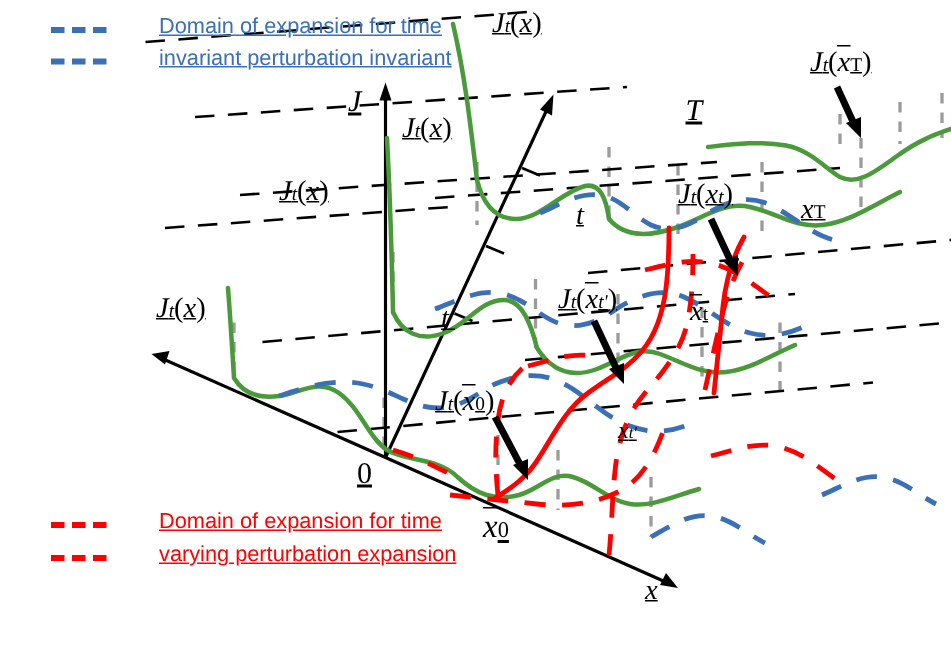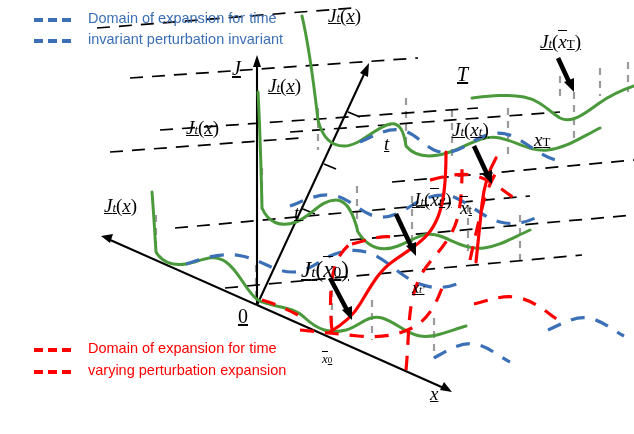--- a/index.html
+++ b/index.html
@@ -17,21 +17,21 @@
       border-top:1.1px solid #000;}
   .legend{position:absolute;font-family:"Liberation Sans",sans-serif;
       font-size:14.5px;white-space:nowrap;line-height:1.42;}
   .legend.blue{color:#3b6fb6;}
   .legend.red{color:#ff0000;}
   .ldash{position:absolute;width:46px;height:0;}
   .ldash i{position:absolute;top:0;width:9px;height:0;border-top:4px solid currentColor;}
   .ldash i:nth-child(1){left:0;}
   .ldash i:nth-child(2){left:14px;}
   .ldash i:nth-child(3){left:28px;}
-  .ltxt{position:absolute;left:54px;}
+  .ltxt{position:absolute;left:72px;text-decoration:underline;}
 </style>
 </head>
 <body>
 
 <div id="stage">
 
 <svg width="634" height="434" viewBox="0 0 634 434">
 
   <g stroke="#9b9b9b" stroke-width="2.2" stroke-dasharray="7,6" fill="none">
     <line x1="156" y1="215" x2="156" y2="253"></line>
@@ -264,37 +264,37 @@
 </div>
 
 <div class="lbl" style="left:268px;top:76px;font-size:19px;">
   <span class="math">J</span><span class="sub">t</span><span>(</span><span class="math">x</span><span>)</span>
 </div>
 
 <div class="lbl" style="left:328px;top:6px;font-size:19px;">
   <span class="math">J</span><span class="sub">t</span><span>(</span><span class="math">x</span><span>)</span>
 </div>
 
-<div class="lbl" style="left:301px;top:258px;font-size:23px;">
+<div class="lbl" style="left:290px;top:258px;font-size:19px;">
   <span class="math">J</span><span class="sub">t</span><span>(</span><span class="bar math">x</span><span class="subu">0</span><span>)</span>
 </div>
 
-<div class="lbl" style="left:372px;top:190px;font-size:19px;margin-left:40px;">
+<div class="lbl" style="left:372px;top:190px;font-size:19px;">
   <span class="math">J</span><span class="sub">t</span><span>(</span><span class="bar math">x</span><span class="sub">t'</span><span>)</span>
 </div>
 
 <div class="lbl" style="left:452px;top:120px;font-size:19px;">
   <span class="math">J</span><span class="sub">t</span><span>(</span><span class="math">x</span><span class="sub">t</span><span>)</span>
 </div>
 
 <div class="lbl" style="left:540px;top:32px;font-size:19px;">
   <span class="math">J</span><span class="sub">t</span><span>(</span><span class="bar math">x</span><span class="subu">T</span><span>)</span>
 </div>
 
-<div class="lbl" style="left:322px;top:352px;font-size:13px;">
+<div class="lbl" style="left:322px;top:340px;font-size:22px;">
   <span class="bar math">x</span><span class="subu">0</span>
 </div>
 
 <div class="lbl" style="left:412px;top:280px;font-size:16px;">
   <span class="math">x</span><span class="sub">t'</span>
 </div>
 
 <div class="lbl" style="left:460px;top:198px;font-size:19px;">
   <span class="bar math">x</span><span class="subu">t</span>
 </div>

